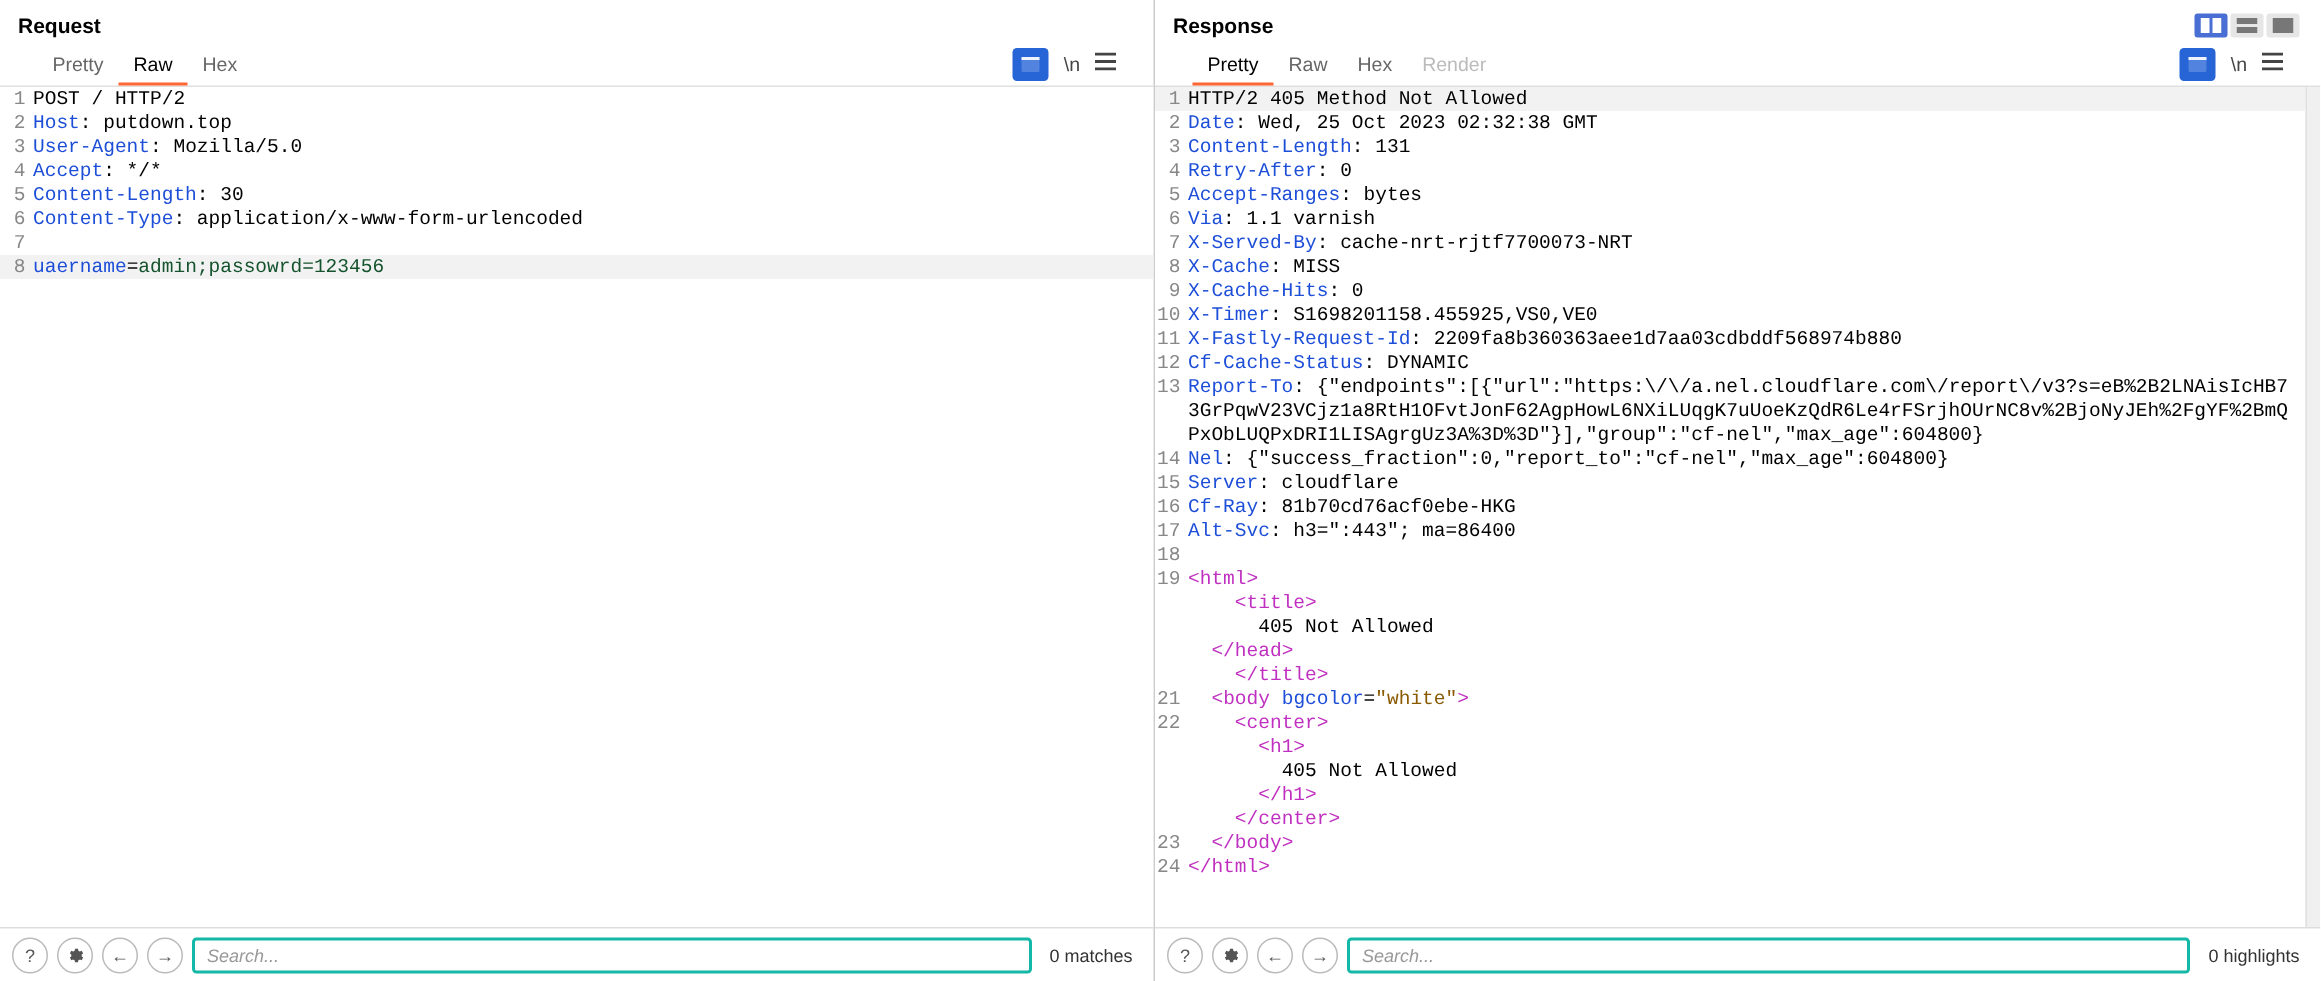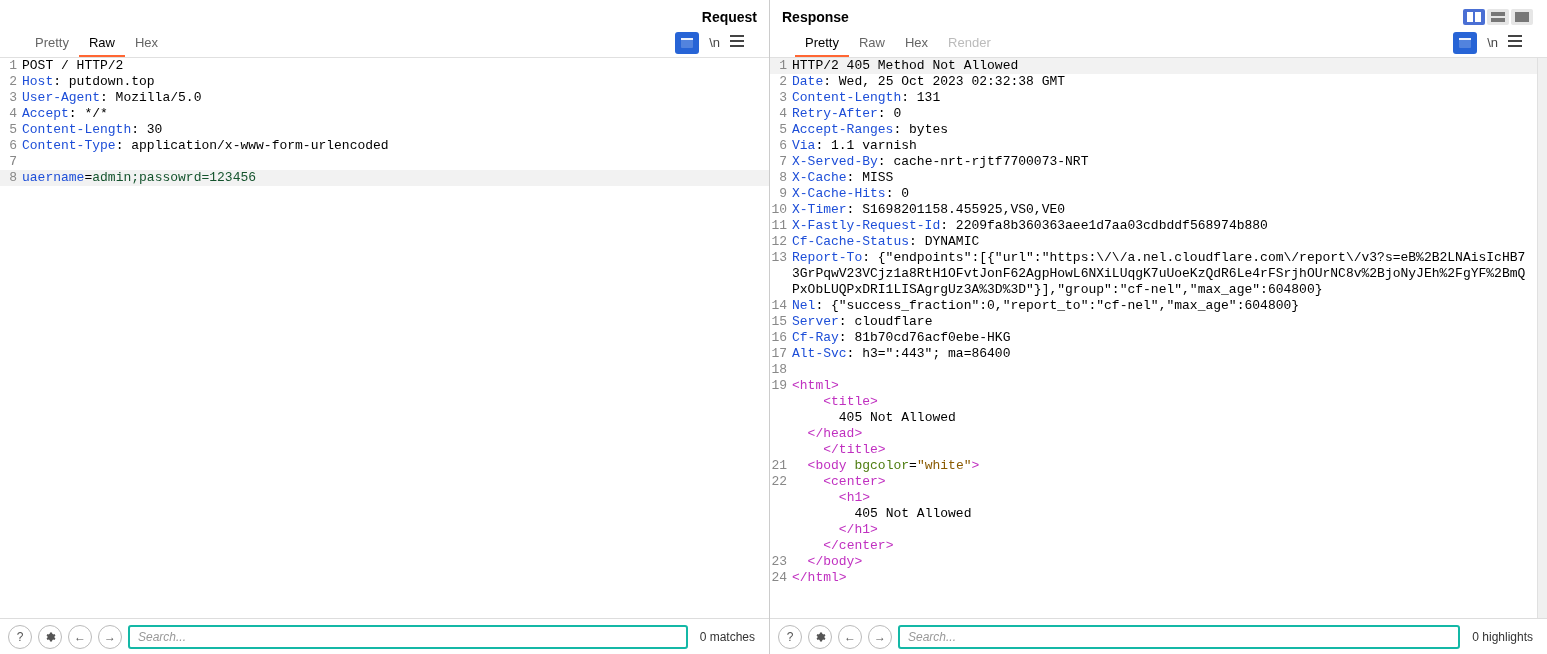--- a/index.html
+++ b/index.html
@@ -1,21 +1,21 @@
 <!DOCTYPE html>
 <html><head>
 <meta charset="utf-8">
 <style>
 * { box-sizing: border-box; margin: 0; padding: 0; }
 body { font-family: Arial, sans-serif; font-size: 13px; background: #fff; color: #000; display: flex; flex-direction: column; height: 654px; width: 1547px; overflow: hidden; }
 .main { display: flex; flex: 1; overflow: hidden; }
 .panel { display: flex; flex-direction: column; overflow: hidden; }
 .panel-left { width: 770px; border-right: 1px solid #ccc; }
 .panel-right { flex: 1; }
-.panel-header { display: flex; align-items: center; padding: 6px 12px 0 12px; height: 28px; justify-content: flex-end; }
+.panel-header { display: flex; align-items: center; padding: 6px 12px 0 12px; height: 28px; }
 .panel-title { font-weight: bold; font-size: 14px; }
 .layout-buttons { margin-left: auto; display: flex; gap: 2px; padding: 2px; }
 .layout-btn { width: 22px; height: 16px; background: #e6e6e6; border: none; display: flex; align-items: center; justify-content: center; cursor: pointer; border-radius: 2px;}
 .layout-btn.active { background: #4a6fd4; }
 .layout-btn svg { width: 14px; height: 10px; }
 .tabbar { display: flex; align-items: center; padding: 0 25px; height: 30px; border-bottom: 1px solid #e0e0e0; position: relative; }
 .tab { padding: 6px 10px; color: #666; cursor: pointer; font-size: 13px; }
 .tab.active { color: #000; position: relative; }
 .tab.active::after { content: ""; position: absolute; left: 0; right: 0; bottom: -1px; height: 2px; background: #ff6633; }
 .tab.disabled { color: #bbb; }
@@ -24,21 +24,21 @@
 .toolbar-btn.blue { background: #2764d6; color: #fff; }
 .tool-icon { font-size: 13px; color: #444; cursor: pointer; }
 .editor { flex: 1; overflow: auto; font-family: "Consolas","Courier New",monospace; font-size: 13px; line-height: 16px; background: #fff; }
 .line { display: flex; }
 .line.hl { background: #f2f2f2; }
 .gutter { width: 22px; text-align: right; padding-right: 5px; color: #888; user-select: none; flex-shrink: 0; }
 .code { white-space: pre-wrap; word-break: break-all; flex: 1; padding-right: 8px;}
 .hdr { color: #1d4ed8; }
 .red { color: #14532d; }
 .tag { color: #c030c0; }
-.attr { color: #4d7c0f; }
+.attr { color: #1d4ed8; }
 .str { color: #8a5a00; }
 .bottom { display: flex; align-items: center; height: 36px; border-top: 1px solid #ddd; padding: 0 8px; gap: 6px; }
 .circ-btn { width: 24px; height: 24px; border: 1px solid #bbb; border-radius: 50%; display: flex; align-items: center; justify-content: center; color: #555; background: #fff; cursor: pointer; font-size: 12px;}
 .search { flex: 1; height: 24px; border: 2px solid #14b8a6; border-radius: 3px; padding: 0 8px; font-size: 12px; color: #333; font-style: italic;}
 .search::placeholder { color: #999; font-style: italic;}
 .matches { font-size: 12px; color: #333; padding: 0 6px; white-space: nowrap; }
 .scroll-right { width:10px; background:#f0f0f0; border-left:1px solid #e0e0e0;}
 </style>
 </head>
 <body>

